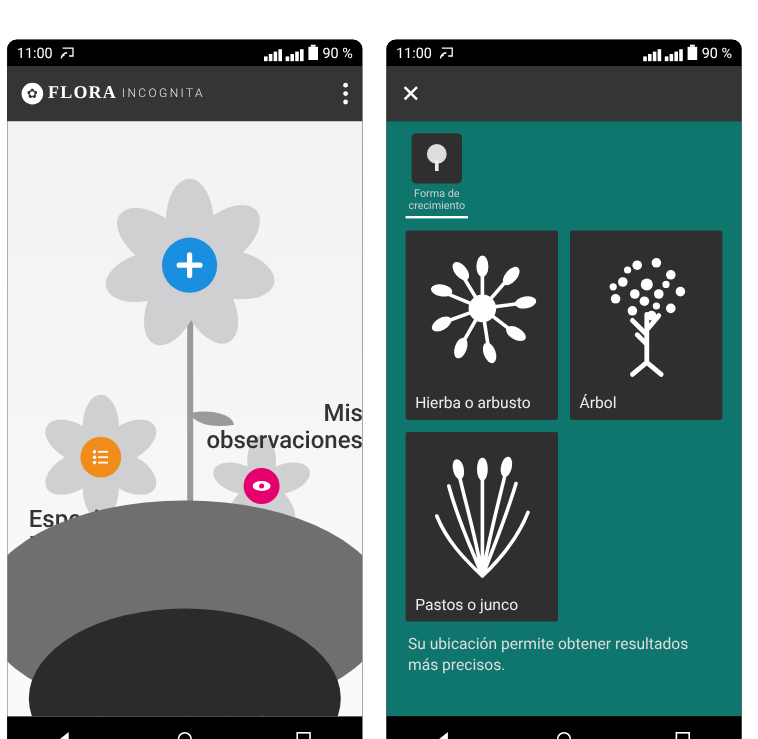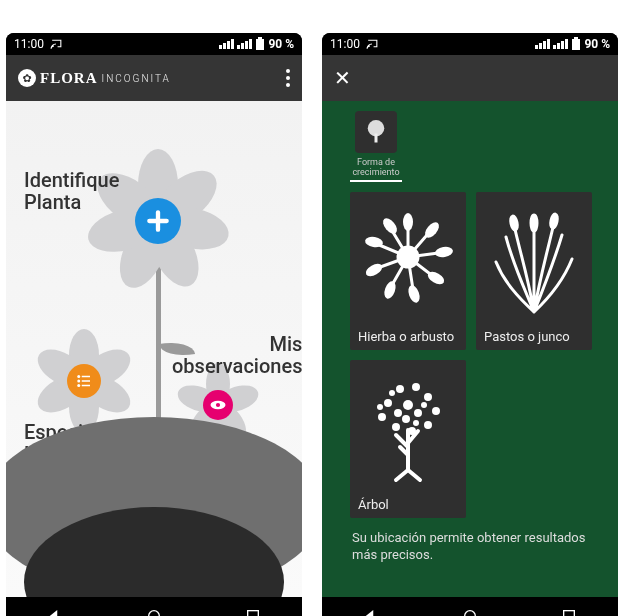--- a/index.html
+++ b/index.html
@@ -29,21 +29,21 @@
     height: 22px;
     background: #000;
     color: #fff;
     display: flex;
     align-items: center;
     padding: 0 8px;
     font-size: 12px;
     justify-content: space-between;
   }
   .statusbar .left { display: flex; align-items: center; gap: 6px; }
-  .statusbar .right { display: flex; align-items: center; gap: 3px; font-weight: bold; }
+  .statusbar .right { display: flex; align-items: flex-end; gap: 3px; }
   .sig { display: inline-flex; align-items: flex-end; gap: 1px; }
   .sig span { width: 3px; background: #fff; }
   .sig span:nth-child(1){height:4px;} .sig span:nth-child(2){height:6px;}
   .sig span:nth-child(3){height:8px;} .sig span:nth-child(4){height:10px;}
 
   
   .appbar {
     height: 46px;
     background: #353535;
     display: flex;
@@ -118,21 +118,21 @@
   }
   .navbtn { width:26px; height:26px; display:flex; align-items:center; justify-content:center;}
 
   
   .appbar2 {
     height:46px; background:#353535; color:#fff; display:flex; align-items:center;
     padding:0 12px; gap:16px; font-size:18px;
   }
   .closex { font-size:20px; }
   .obsbody {
-    flex:1; background:#14532d; padding:10px 28px 8px; display:flex; flex-direction:column; gap:10px;
+    flex:1; background:#0f766e; padding:10px 16px 8px; display:flex; flex-direction:column; gap:10px;
     color:#ddd;
   }
   .tabrow { display:flex; gap:14px; }
   .tab { display:flex; flex-direction:column; align-items:center; gap:4px; font-size:9px; color:#ccc; width:52px; text-align:center;}
   .tab .tabicon { width:42px;height:42px; background:#2f2f2f; border-radius:4px; display:flex;align-items:center;justify-content:center;}
   .tab.active { border-bottom:2px solid #fff; padding-bottom:3px;}
   .grid { display:grid; grid-template-columns:1fr 1fr; gap:10px; }
   .card {
     background:#2f2f2f; border-radius:2px; padding:10px 8px 6px;
     display:flex; flex-direction:column; align-items:center; gap:8px;
@@ -201,22 +201,20 @@
         <div class="petal" style="width:40px;height:72px;transform:translate(-50%,-100%) rotate(204deg);"></div>
         <div class="petal" style="width:40px;height:72px;transform:translate(-50%,-100%) rotate(255deg);"></div>
         <div class="petal" style="width:40px;height:72px;transform:translate(-50%,-100%) rotate(306deg);"></div>
       </div>
       <div class="fcenter" style="width:46px;height:46px;background:#1a8fe0;">
         <svg width="26" height="26" viewBox="0 0 24 24">
             <path d="M12 4v16M4 12h16" stroke="#fff" stroke-width="4" stroke-linecap="round"></path>
           </svg>
       </div>
     </div>
-    <div class="hometext" style="left:18px; top:68px; white-space:pre-line;">Identifique
-Planta</div>
 
     <div class="stem" style="left:76px; top:300px; height:200px;"></div>
     <div class="leaf" style="left:80px; top:360px; width:26px;height:12px;"></div>
     <div class="flower" style="left:78px; top:280px;">
       <div class="petals">
         <div class="petal" style="width:30px;height:52px;transform:translate(-50%,-100%) rotate(0deg);"></div>
         <div class="petal" style="width:30px;height:52px;transform:translate(-50%,-100%) rotate(60deg);"></div>
         <div class="petal" style="width:30px;height:52px;transform:translate(-50%,-100%) rotate(120deg);"></div>
         <div class="petal" style="width:30px;height:52px;transform:translate(-50%,-100%) rotate(180deg);"></div>
         <div class="petal" style="width:30px;height:52px;transform:translate(-50%,-100%) rotate(240deg);"></div>
@@ -369,32 +367,20 @@
                 <ellipse cx="16" cy="30" rx="5" ry="9" transform="rotate(280 16 30)"></ellipse>
               <ellipse cx="32" cy="14" rx="5" ry="9" transform="rotate(320 32 14)"></ellipse>
             </g>
           </svg>
         </div>
         <div class="label">Hierba o arbusto</div>
       </div>
 
       <div class="card">
         <div class="iconwrap">
-          <svg width="100" height="110" viewBox="0 0 100 110" fill="none" stroke="#fff" stroke-width="3" stroke-linecap="round">
-            <path d="M50 105 L50 20 M50 105 C40 80 30 60 22 30 M50 105 C60 80 70 55 78 28 M50 105 C44 70 36 45 30 18 M50 105 C56 70 64 42 70 16 M50 105 C34 90 20 75 12 55 M50 105 C66 90 80 72 88 52"></path>
-            <ellipse cx="50" cy="16" rx="3" ry="8" fill="#fff"></ellipse>
-            <ellipse cx="30" cy="16" rx="3" ry="7" fill="#fff" transform="rotate(-12 30 16)"></ellipse>
-            <ellipse cx="70" cy="14" rx="3" ry="7" fill="#fff" transform="rotate(12 70 14)"></ellipse>
-          </svg>
-        </div>
-        <div class="label">Pastos o junco</div>
-      </div>
-
-      <div class="card">
-        <div class="iconwrap">
           <svg width="100" height="110" viewBox="0 0 100 110" fill="#fff">
             <g fill="#fff">
               <circle cx="50" cy="35" r="30" fill="none" stroke="#fff" stroke-width="0"></circle>
               <circle cx="30" cy="28" r="4"></circle>
                 <circle cx="42" cy="14" r="4"></circle>
                 <circle cx="58" cy="12" r="4"></circle>
               <circle cx="70" cy="22" r="4"></circle>
                 <circle cx="78" cy="36" r="4"></circle>
                 <circle cx="70" cy="50" r="4"></circle>
               <circle cx="54" cy="56" r="4"></circle>
@@ -408,20 +394,32 @@
                 <circle cx="66" cy="30" r="3"></circle>
               <circle cx="22" cy="32" r="3"></circle>
                 <circle cx="58" cy="48" r="3"></circle>
             </g>
             <path d="M50 55 L50 95 M50 95 L38 105 M50 95 L62 105 M50 72 L38 60 M50 68 L60 56 M50 80 L42 72" stroke="#fff" stroke-width="4" fill="none" stroke-linecap="round"></path>
           </svg>
         </div>
         <div class="label">Árbol</div>
       </div>
 
+      <div class="card">
+        <div class="iconwrap">
+          <svg width="100" height="110" viewBox="0 0 100 110" fill="none" stroke="#fff" stroke-width="3" stroke-linecap="round">
+            <path d="M50 105 L50 20 M50 105 C40 80 30 60 22 30 M50 105 C60 80 70 55 78 28 M50 105 C44 70 36 45 30 18 M50 105 C56 70 64 42 70 16 M50 105 C34 90 20 75 12 55 M50 105 C66 90 80 72 88 52"></path>
+            <ellipse cx="50" cy="16" rx="3" ry="8" fill="#fff"></ellipse>
+            <ellipse cx="30" cy="16" rx="3" ry="7" fill="#fff" transform="rotate(-12 30 16)"></ellipse>
+            <ellipse cx="70" cy="14" rx="3" ry="7" fill="#fff" transform="rotate(12 70 14)"></ellipse>
+          </svg>
+        </div>
+        <div class="label">Pastos o junco</div>
+      </div>
+
     </div>
 
     <div class="hint">Su ubicación permite obtener resultados más precisos.</div>
   </div>
 
   <div class="navbar">
     <div class="navbtn">
         <svg width="18" height="18" viewBox="0 0 24 24" fill="#fff">
           <path d="M15 4l-10 8 10 8z"></path>
         </svg>

